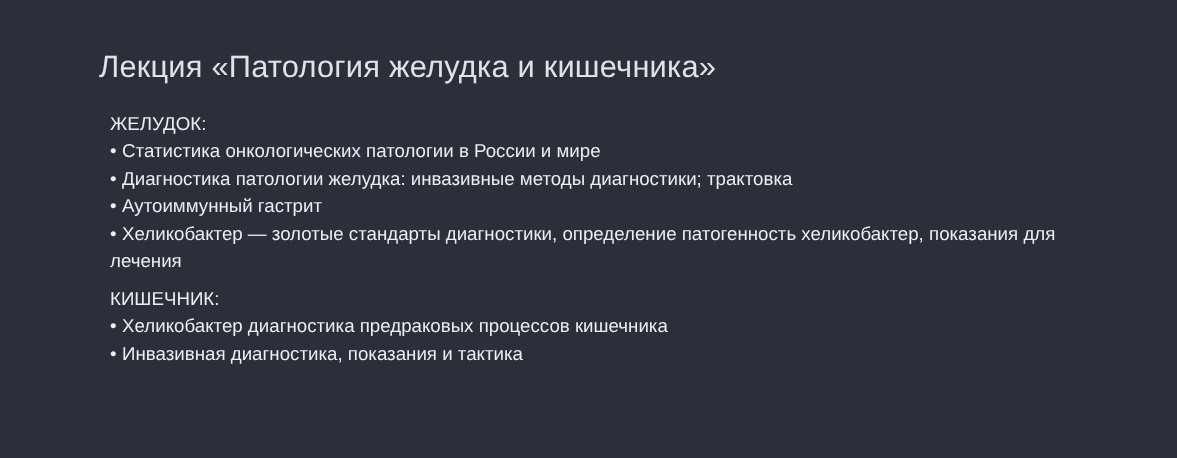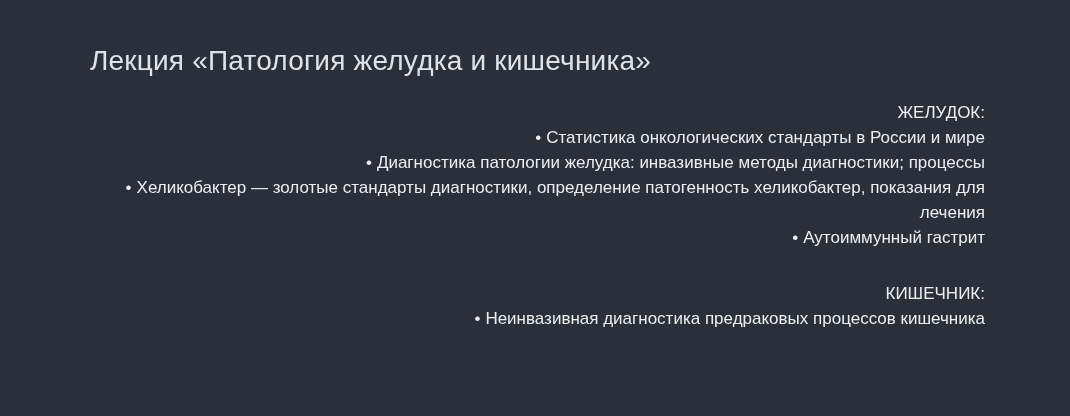--- a/index.html
+++ b/index.html
@@ -26,24 +26,23 @@
     color: #dfe3e8;
     margin: 0 0 22px 0;
     line-height: 34px;
   }
   .content {
     margin-left: 10px;
     max-width: 885px;
     color: #eceef1;
     font-size: 17px;
     line-height: 25px;
-    text-align: right;
   }
   .section + .section {
-    margin-top: 31px;
+    margin-top: 9px;
   }
   .section-heading {
     margin: 0;
     font-size: 17px;
     font-weight: 400;
     line-height: 25px;
     color: #eceef1;
   }
   .item {
     margin: 0;
@@ -56,25 +55,26 @@
 </head>
 <body>
 
 <div class="page">
   <h1 class="page-title">Лекция «Патология желудка и кишечника»</h1>
 
   <div class="content">
 
     <div class="section">
       <p class="section-heading">ЖЕЛУДОК:</p>
-      <p class="item"><span class="bullet">•</span><span>Статистика онкологических стандарты в России и мире</span></p>
-      <p class="item"><span class="bullet">•</span><span>Диагностика патологии желудка: инвазивные методы диагностики; процессы</span></p>
+      <p class="item"><span class="bullet">•</span><span>Статистика онкологических патологии в России и мире</span></p>
+      <p class="item"><span class="bullet">•</span><span>Диагностика патологии желудка: инвазивные методы диагностики; трактовка</span></p>
+      <p class="item"><span class="bullet">•</span><span>Аутоиммунный гастрит</span></p>
       <p class="item"><span class="bullet">•</span><span>Хеликобактер — золотые стандарты диагностики, определение патогенность хеликобактер, показания для лечения</span></p>
-      <p class="item"><span class="bullet">•</span><span>Аутоиммунный гастрит</span></p>
     </div>
 
     <div class="section">
       <p class="section-heading">КИШЕЧНИК:</p>
-      <p class="item"><span class="bullet">•</span><span>Неинвазивная диагностика предраковых процессов кишечника</span></p>
+      <p class="item"><span class="bullet">•</span><span>Хеликобактер диагностика предраковых процессов кишечника</span></p>
+      <p class="item"><span class="bullet">•</span><span>Инвазивная диагностика, показания и тактика</span></p>
     </div>
 
   </div>
 </div>
 
 </body></html>

